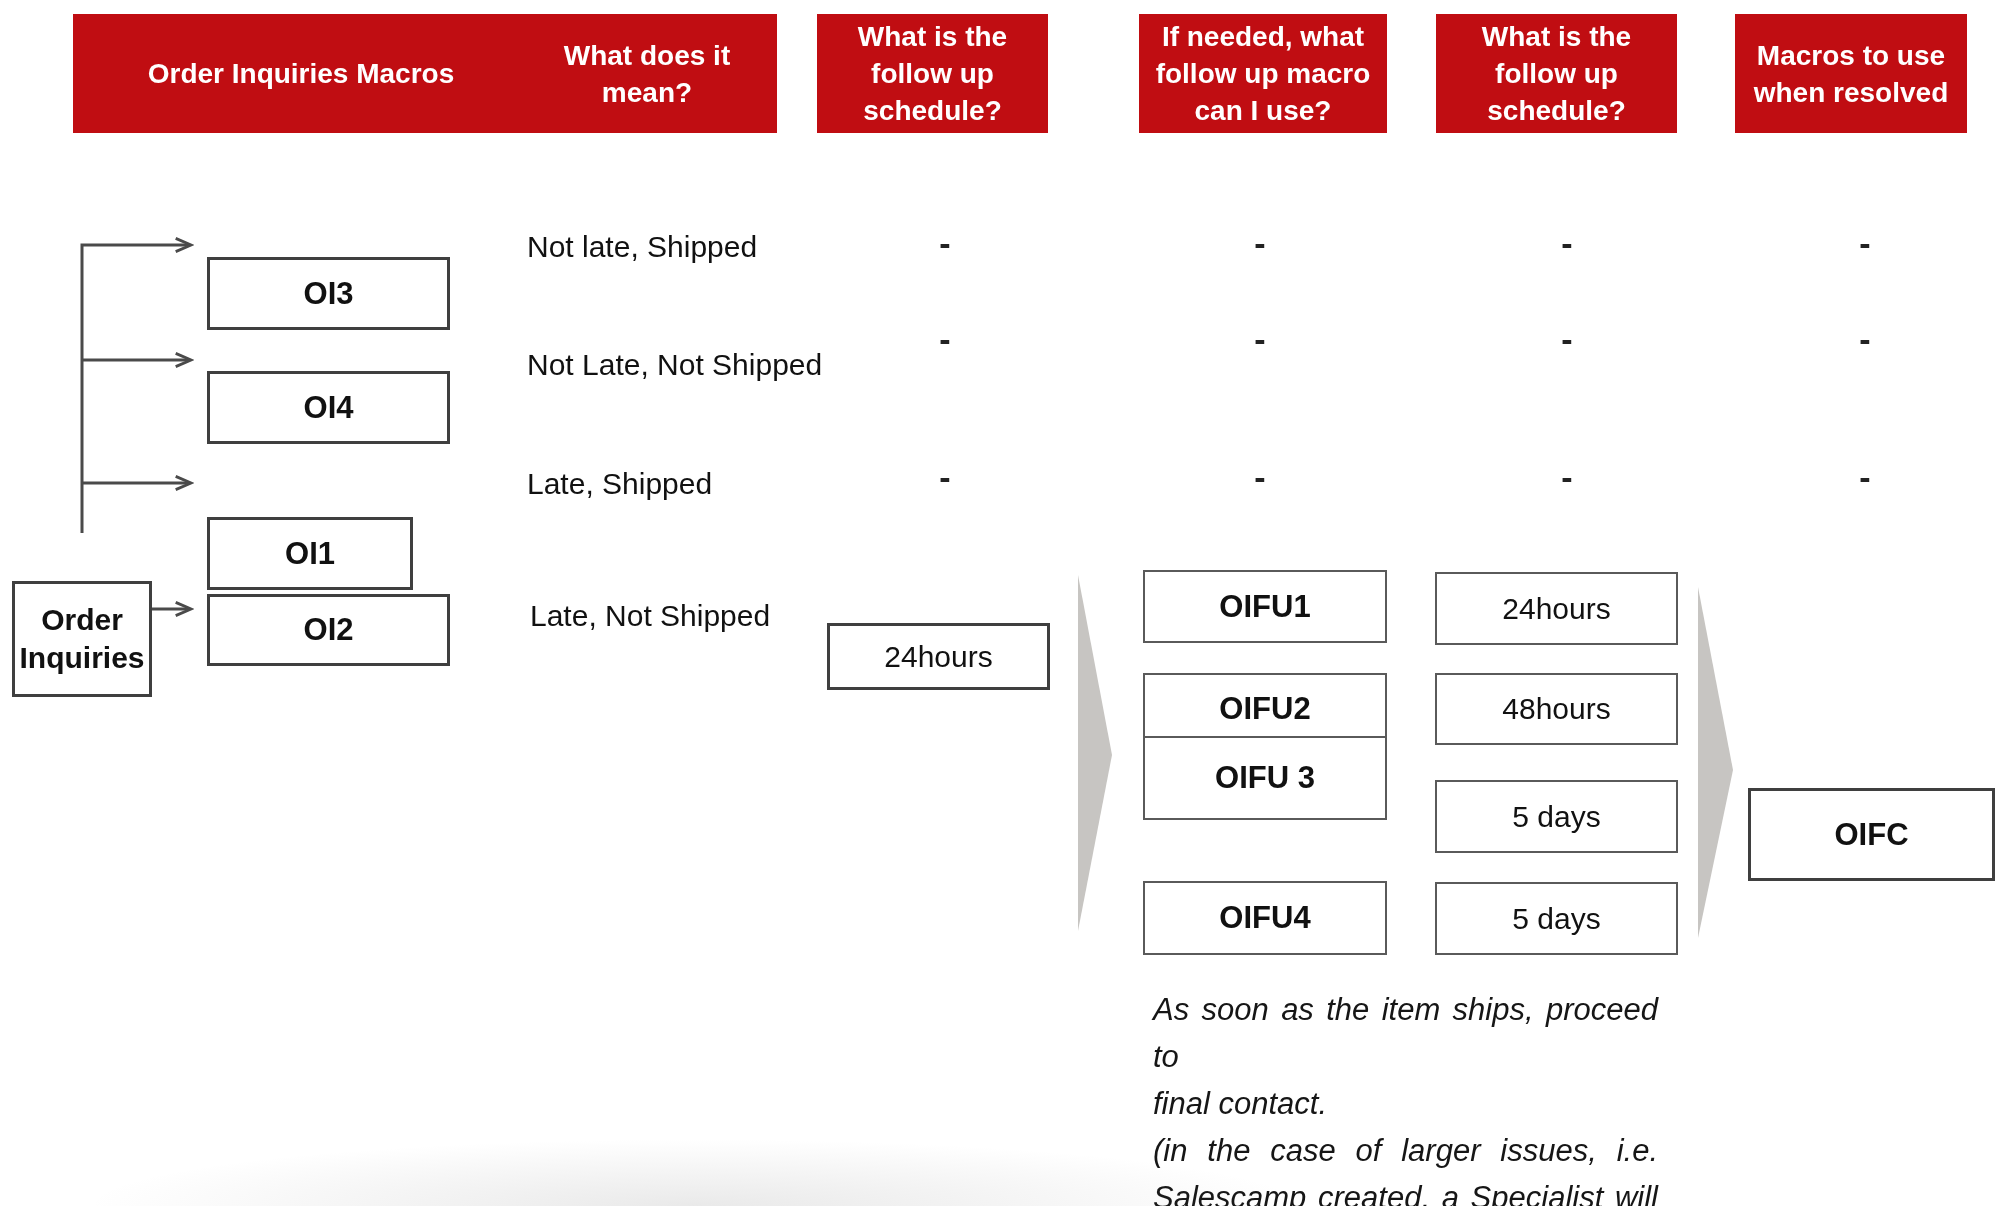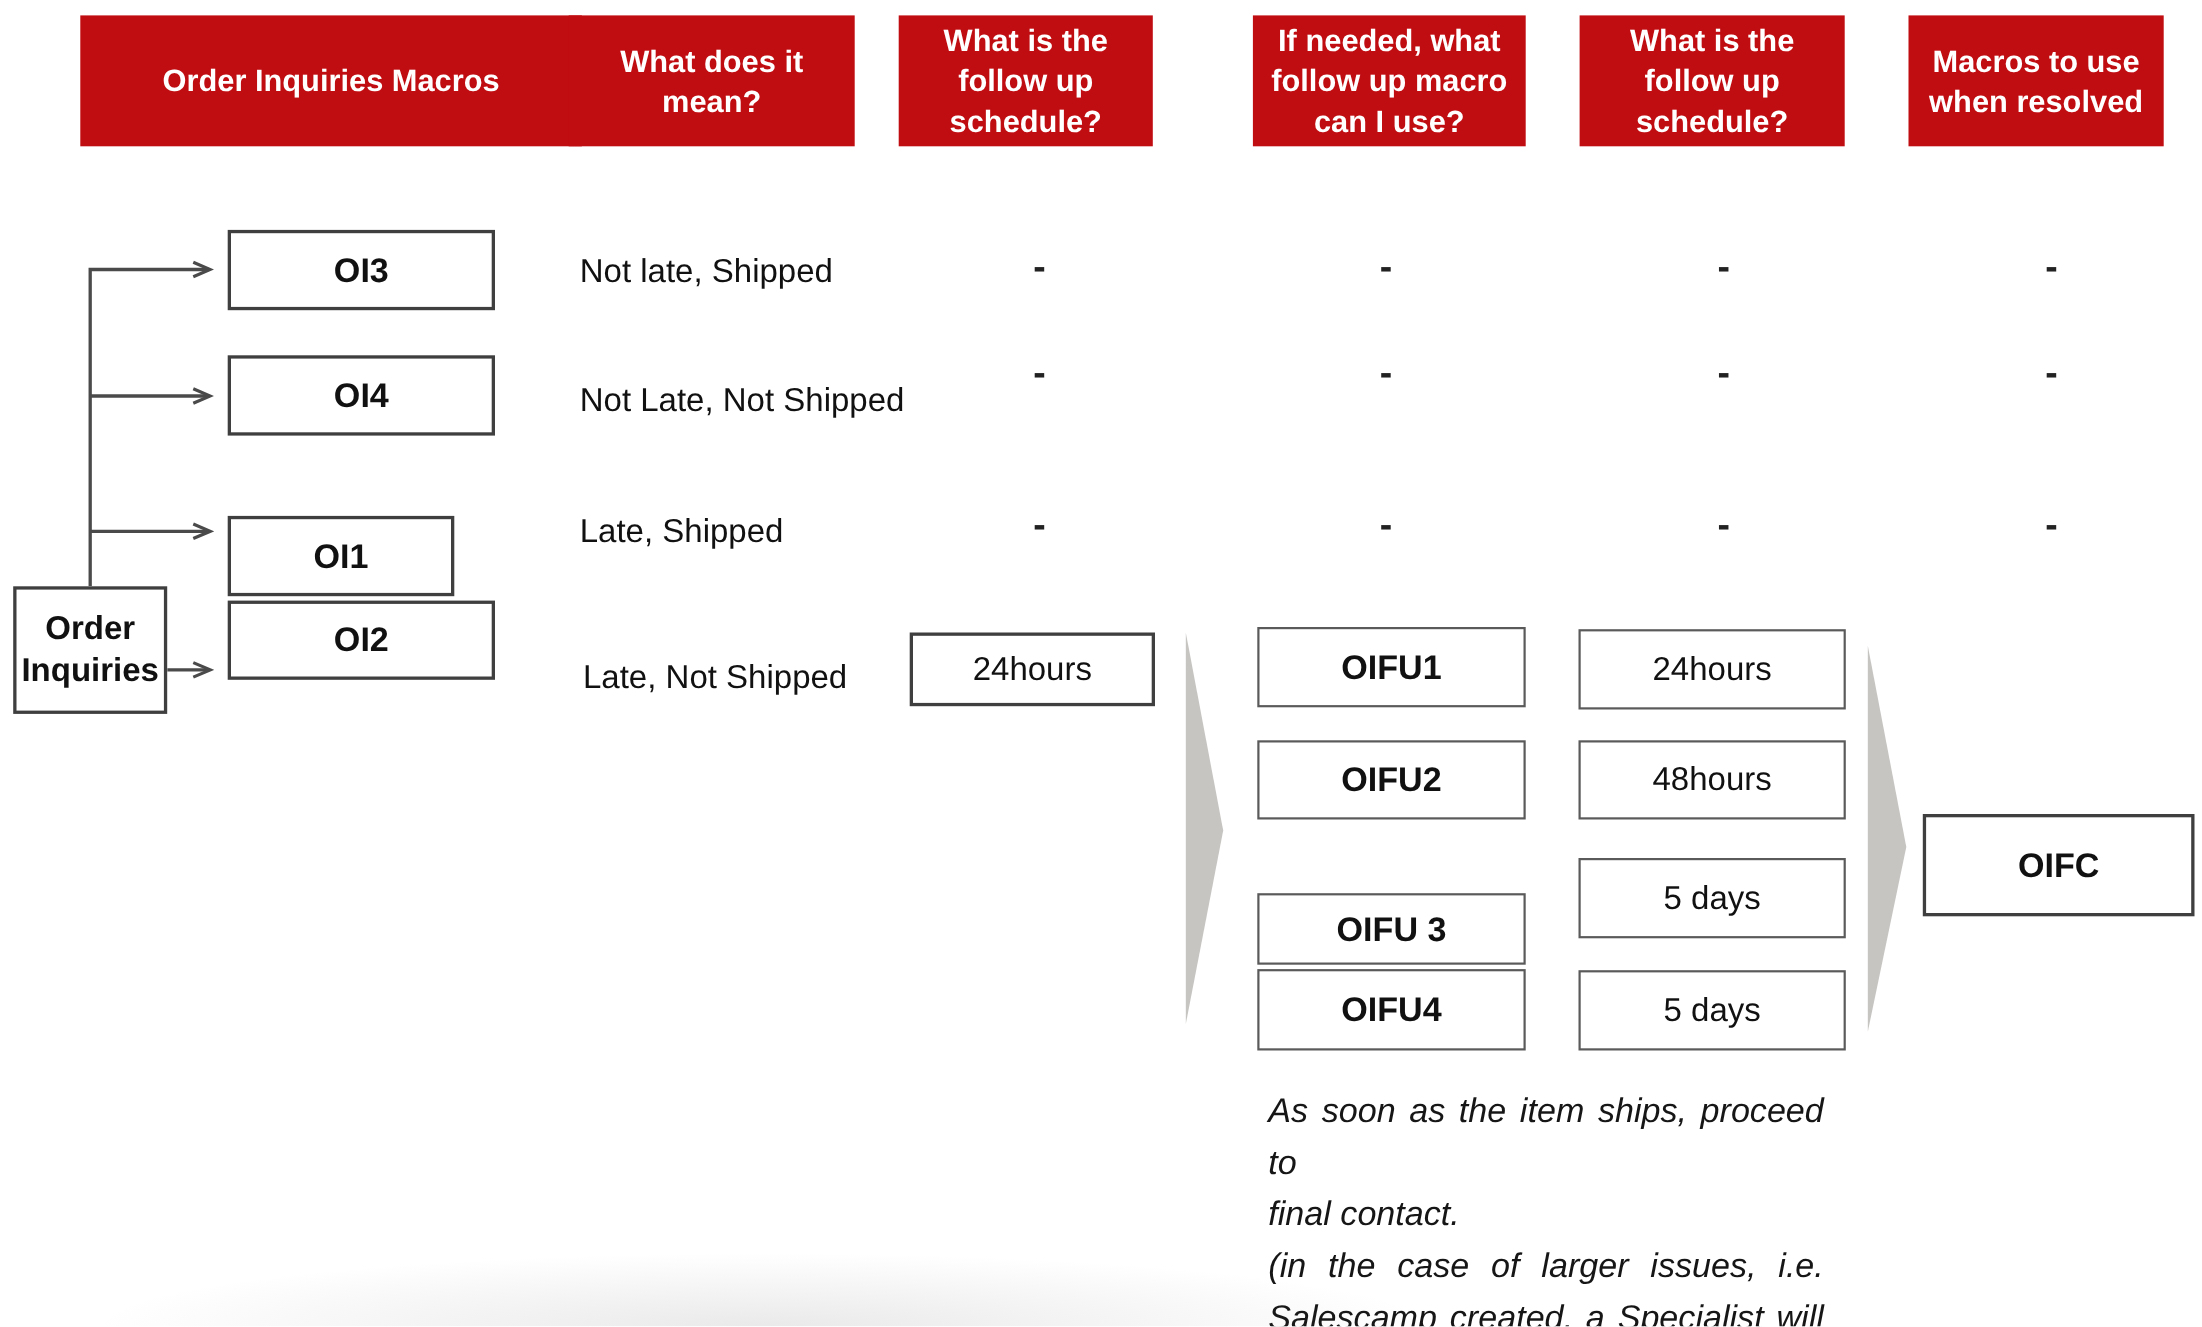--- a/index.html
+++ b/index.html
@@ -13,21 +13,21 @@
     position:absolute;top:14px;height:119px;background:var(--header-red,#c00d12);
     color:var(--header-text,#fff);font-weight:bold;font-size:28px;line-height:37px;
     display:flex;align-items:center;justify-content:center;text-align:center;
     box-sizing:border-box;
   }
   .node{
     position:absolute;background:#ffffff;box-sizing:border-box;
     display:flex;align-items:center;justify-content:center;text-align:center;
     font-size:31px;
   }
-  .node.dark{border:3px solid var(--box-border-dark,#444);}
+  .node.dark{border:3px solid var(--box-border-dark,#444);margin-top:48px;}
   .node.mid{border:2px solid var(--box-border,#5a5a5a);}
   .node.b{font-weight:bold;}
   .meaning{
     position:absolute;font-size:30px;line-height:42px;white-space:nowrap;
   }
   .dash{
     position:absolute;width:40px;font-size:34px;font-weight:600;line-height:42px;
     text-align:center;color:#222;
   }
   .footnote{
@@ -92,21 +92,21 @@
 
   <div class="dash" style="left:925px;top:456px">-</div>
   <div class="dash" style="left:1240px;top:456px">-</div>
   <div class="dash" style="left:1547px;top:456px">-</div>
   <div class="dash" style="left:1845px;top:456px">-</div>
 
   <div class="node dark" style="left:827px;top:575px;width:223px;height:67px;font-size:30px">24hours</div>
 
   <div class="node mid b" style="left:1143px;top:570px;width:244px;height:73px">OIFU1</div>
   <div class="node mid b" style="left:1143px;top:673px;width:244px;height:72px">OIFU2</div>
-  <div class="node mid b" style="left:1143px;top:812px;width:244px;height:65px">OIFU 3</div>
+  <div class="node mid b" style="left:1143px;top:736px;width:244px;height:84px">OIFU 3</div>
   <div class="node mid b" style="left:1143px;top:881px;width:244px;height:74px">OIFU4</div>
 
   <div class="node mid" style="left:1435px;top:572px;width:243px;height:73px;font-size:30px">24hours</div>
   <div class="node mid" style="left:1435px;top:673px;width:243px;height:72px;font-size:30px">48hours</div>
   <div class="node mid" style="left:1435px;top:780px;width:243px;height:73px;font-size:30px">5 days</div>
   <div class="node mid" style="left:1435px;top:882px;width:243px;height:73px;font-size:30px">5 days</div>
 
   <div class="node dark b" style="left:1748px;top:740px;width:247px;height:93px">OIFC</div>
 
   <div class="footnote">

